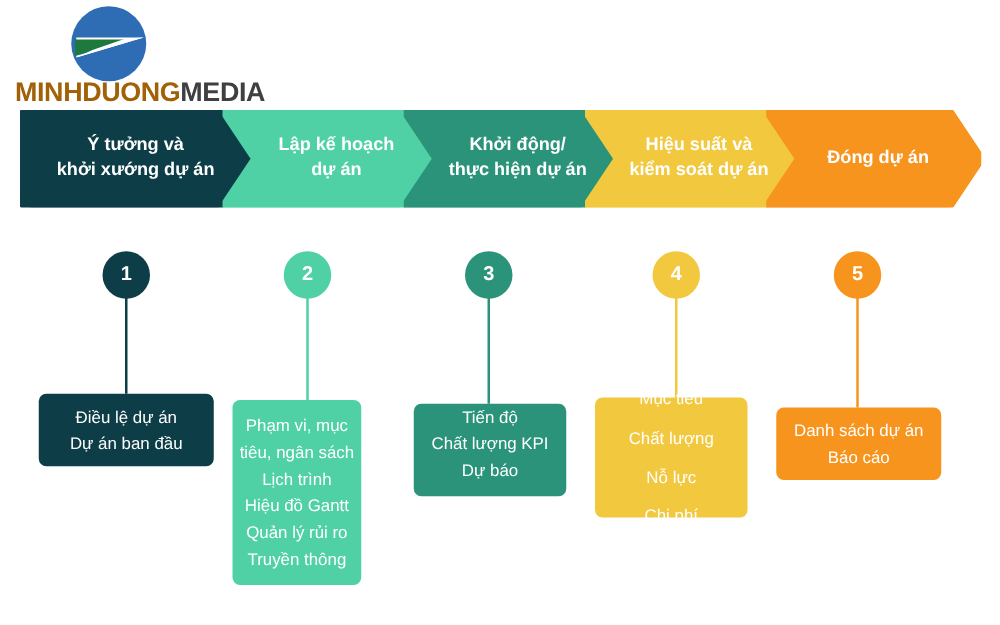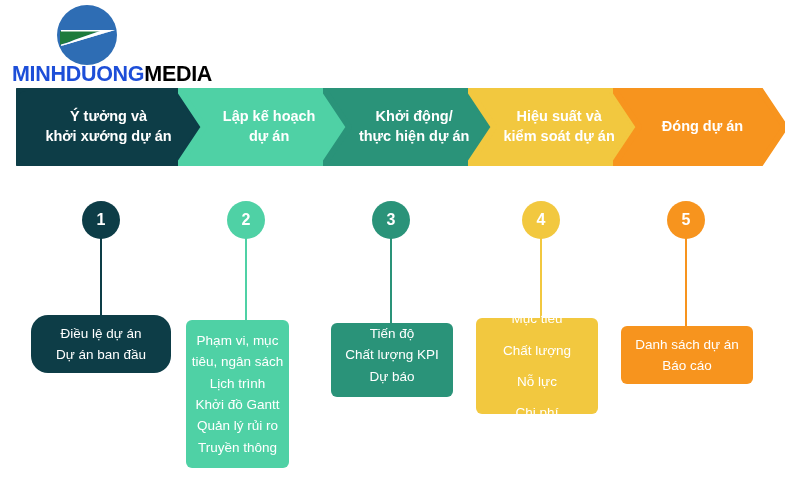--- a/index.html
+++ b/index.html
@@ -33,22 +33,22 @@
   #logo-wordmark {
     position: absolute;
     left: 0px;
     top: 58px;
     width: 190px;
     font-size: 21.5px;
     font-weight: bold;
     letter-spacing: -0.3px;
     white-space: nowrap;
   }
-  .wm-blue { color: #1d4ed8; }
-  .wm-green { color: #000000; }
+  .wm-blue { color: #a16207; }
+  .wm-green { color: #404040; }
 
   
   #chevron-band {
     position: absolute;
     left: 0;
     top: 88px;
     width: 800px;
     height: 78px;
   }
   .chevron {
@@ -172,33 +172,33 @@
         <div>Đóng dự án</div>
       </div>
     </div>
   </div>
 
 <div id="flow-layer">
     <div class="connector" style="left: 100px; top: 220px; height: 95px; background: rgb(13, 61, 71);"></div>
     <div class="num-circle" style="left: 82px; top: 201px; background: rgb(13, 61, 71);">
       <span>1</span>
     </div>
-    <div class="detail-box" style="left: 31px; top: 315px; width: 140px; height: 58px; background: rgb(13, 61, 71); border-radius: 17px;">
+    <div class="detail-box" style="left: 31px; top: 315px; width: 140px; height: 58px; background: rgb(13, 61, 71);">
       <div class="dline">Điều lệ dự án</div>
       <div class="dline">Dự án ban đầu</div>
     </div>
     <div class="connector" style="left: 245px; top: 220px; height: 100px; background: rgb(79, 209, 165);"></div>
     <div class="num-circle" style="left: 227px; top: 201px; background: rgb(79, 209, 165);">
       <span>2</span>
     </div>
     <div class="detail-box" style="left: 186px; top: 320px; width: 103px; height: 148px; background: rgb(79, 209, 165);">
       <div class="dline">Phạm vi, mục</div>
       <div class="dline">tiêu, ngân sách</div>
       <div class="dline">Lịch trình</div>
-      <div class="dline">Khởi đồ Gantt</div>
+      <div class="dline">Hiệu đồ Gantt</div>
       <div class="dline">Quản lý rủi ro</div>
       <div class="dline">Truyền thông</div>
     </div>
     <div class="connector" style="left: 390px; top: 220px; height: 103px; background: rgb(42, 147, 121);"></div>
     <div class="num-circle" style="left: 372px; top: 201px; background: rgb(42, 147, 121);">
       <span>3</span>
     </div>
     <div class="detail-box" style="left: 331px; top: 323px; width: 122px; height: 74px; background: rgb(42, 147, 121); justify-content: flex-end;">
       <div class="dline">Tiến độ</div>
       <div class="dline">Chất lượng KPI</div>

